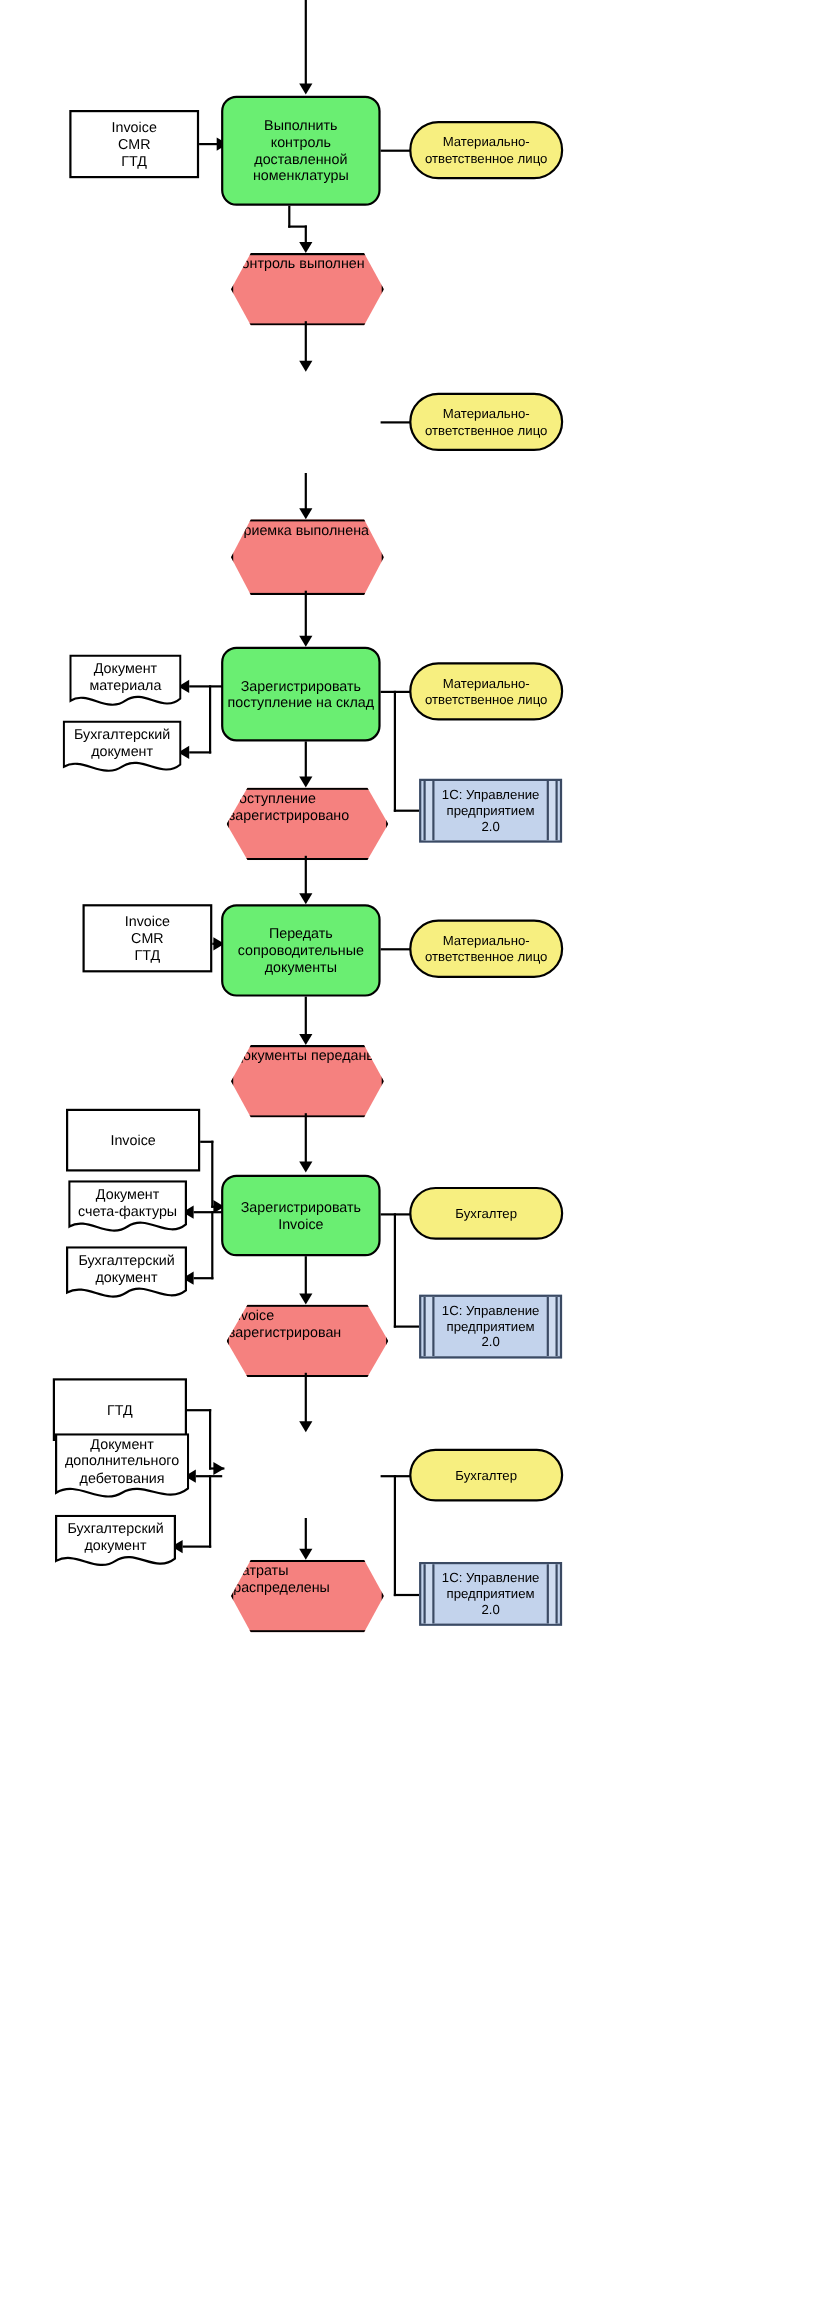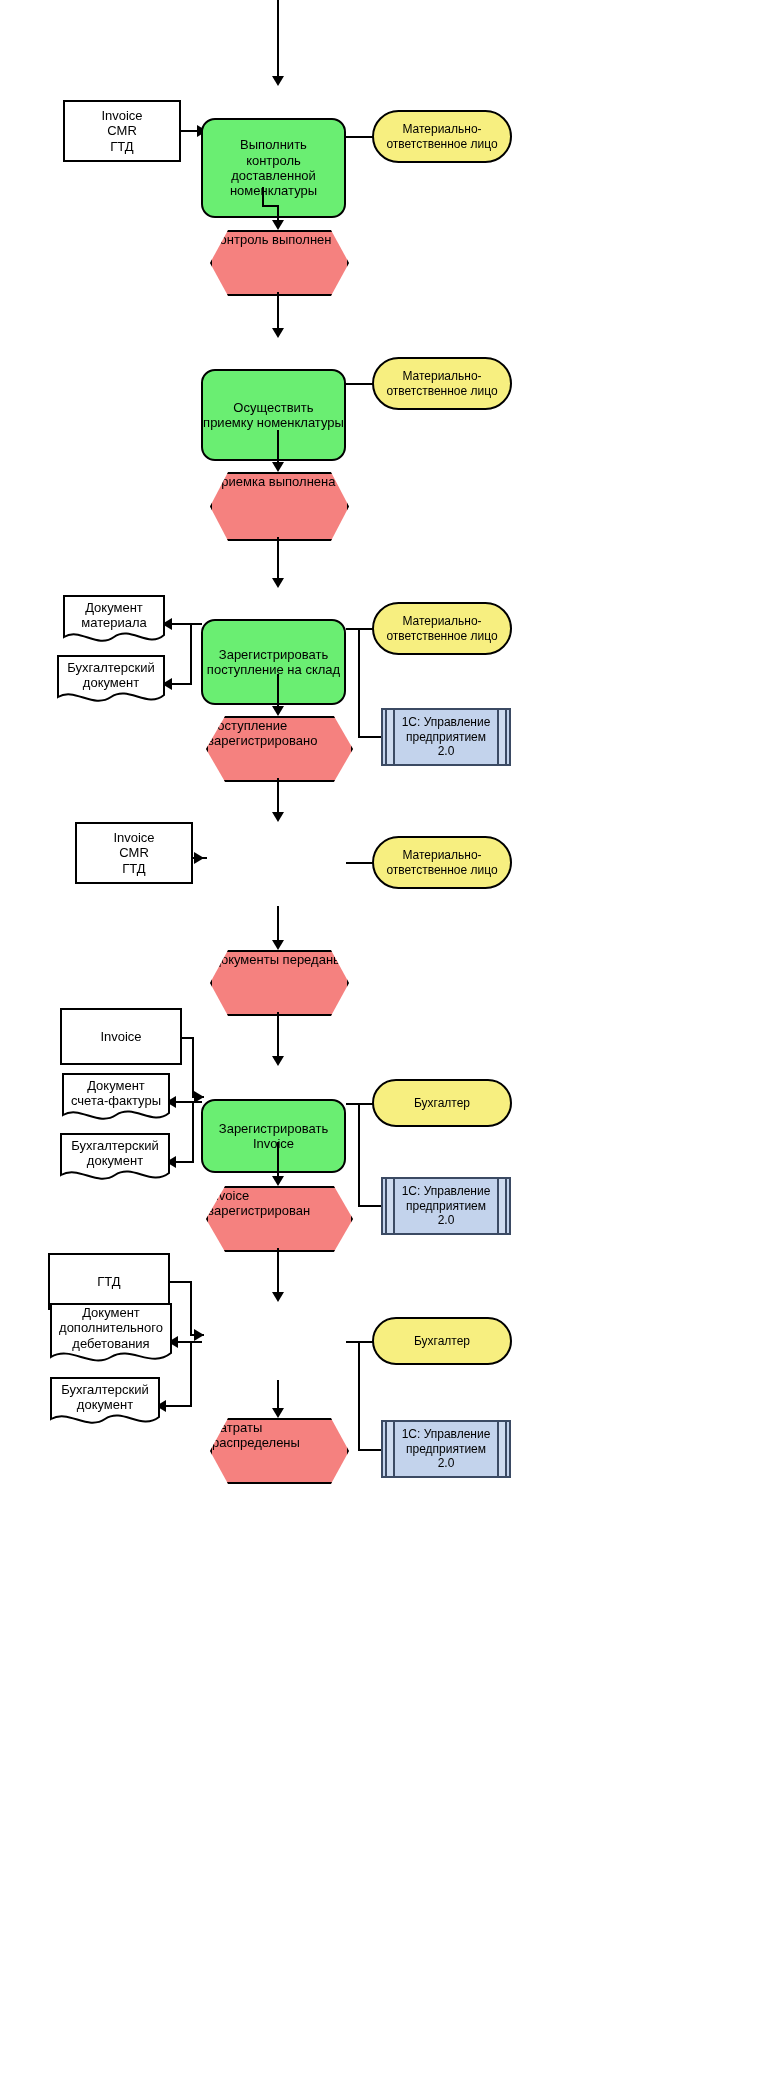--- a/index.html
+++ b/index.html
@@ -4,21 +4,21 @@
 <style>
   html,body{margin:0;padding:0;background:#ffffff;}
   body{font-family:"Liberation Sans","DejaVu Sans",sans-serif;}
   #canvas{position:relative;width:763px;height:2095px;background:#ffffff;overflow:hidden;}
 
   .node{position:absolute;box-sizing:border-box;display:flex;align-items:center;
         justify-content:center;text-align:center;color:#000;}
   .node .lbl{display:block;line-height:1.18;white-space:pre-line;}
 
   
-  .activity{background:#6aee72;border:2px solid #000;border-radius:14px;font-size:13px;margin-top:31px;}
+  .activity{background:#6aee72;border:2px solid #000;border-radius:14px;font-size:13px;}
 
   
   .event{background:#f5817f;border:2px solid #000;font-size:13px;
          clip-path:polygon(13% 0%,87% 0%,100% 50%,87% 100%,13% 100%,0% 50%);}
   .event-wrap{position:absolute;}
   .event-wrap .event{position:absolute;left:0;top:0;width:100%;height:100%;}
 
   
   .role{background:#f7ef80;border:2px solid #000;border-radius:999px;font-size:12px;}
 
@@ -87,24 +87,20 @@
   <div class="event-wrap" style="left:210px;top:230px;width:135px;height:62px;">
     <div class="event">
       <span class="lbl">Контроль
 выполнен</span>
     </div>
   </div>
 
   <div class="ln v" style="left:277px;top:292px;height:40px;"></div>
   <div class="arrow down" style="left:272px;top:328px;"></div>
 
-  <div class="node activity" style="left:201px;top:338px;width:145px;height:92px;">
-    <span class="lbl">Осуществить
-приемку номенклатуры</span>
-  </div>
   <div class="ln h" style="left:346px;top:383px;width:28px;"></div>
   <div class="node role" style="left:372px;top:357px;width:140px;height:53px;">
     <span class="lbl">Материально-
 ответственное лицо</span>
   </div>
 
   <div class="ln v" style="left:277px;top:430px;height:36px;"></div>
   <div class="arrow down" style="left:272px;top:462px;"></div>
 
   <div class="event-wrap" style="left:210px;top:472px;width:135px;height:65px;">
@@ -171,20 +167,25 @@
   <div class="arrow down" style="left:272px;top:812px;"></div>
 
   <div class="node rect-doc" style="left:75px;top:822px;width:118px;height:62px;">
     <span class="lbl">Invoice
 CMR
 ГТД</span>
   </div>
   <div class="ln h" style="left:193px;top:857px;width:14px;"></div>
   <div class="arrow right" style="left:194px;top:852px;"></div>
 
+  <div class="node activity" style="left:201px;top:822px;width:145px;height:84px;">
+    <span class="lbl">Передать
+сопроводительные
+документы</span>
+  </div>
   <div class="ln h" style="left:346px;top:862px;width:28px;"></div>
   <div class="node role" style="left:372px;top:836px;width:140px;height:53px;">
     <span class="lbl">Материально-
 ответственное лицо</span>
   </div>
 
   <div class="ln v" style="left:277px;top:906px;height:38px;"></div>
   <div class="arrow down" style="left:272px;top:940px;"></div>
 
   <div class="event-wrap" style="left:210px;top:950px;width:135px;height:62px;">

